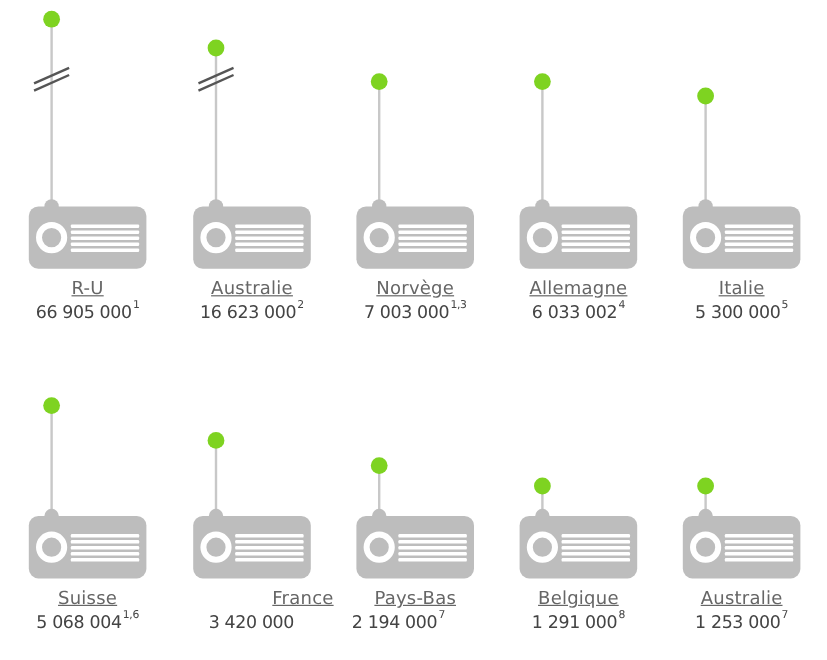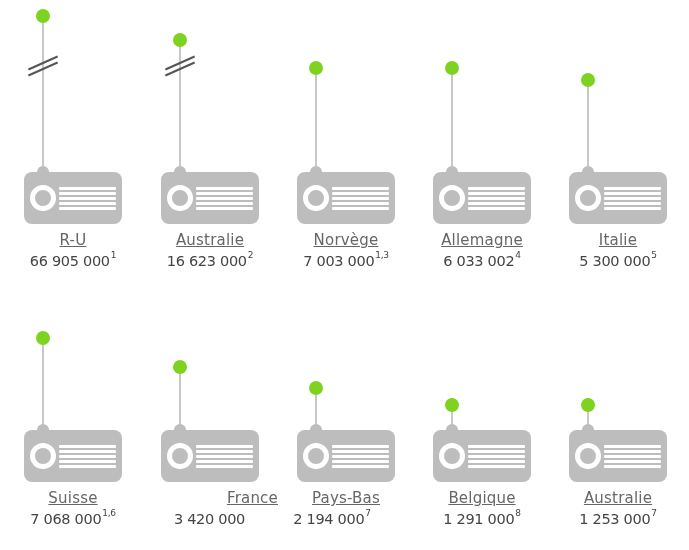--- a/index.html
+++ b/index.html
@@ -121,21 +121,21 @@
         <div class="speaker"></div>
         <div class="lines">
           <span></span>
           <span></span>
           <span></span>
           <span></span>
           <span></span>
         </div>
       </div>
       <div class="label" style="left: 5px; top: 489px;">Suisse</div>
-      <div class="value" style="left: 5px; top: 511px;"><span>7 068 000</span><sup>1,6</sup></div>
+      <div class="value" style="left: 5px; top: 511px;"><span>5 068 004</span><sup>1,6</sup></div>
     </div>
     <div>
       <div class="antenna" style="position: absolute; left: 179px; top: 367px; height: 63px;"></div>
       <div class="dot" style="left: 173px; top: 360px;"></div>
       <div class="knob" style="left: 174px; top: 424px;"></div>
       <div class="body" style="left: 161px; top: 430px;">
         <div class="speaker"></div>
         <div class="lines">
           <span></span>
           <span></span>

